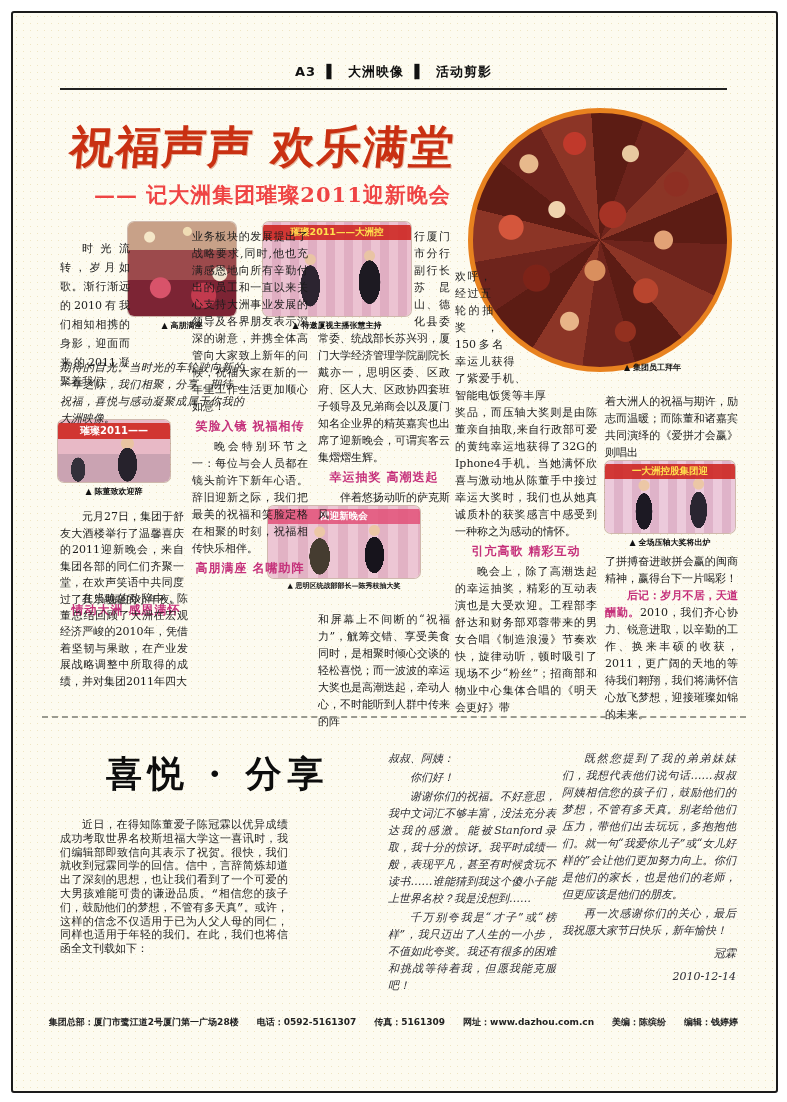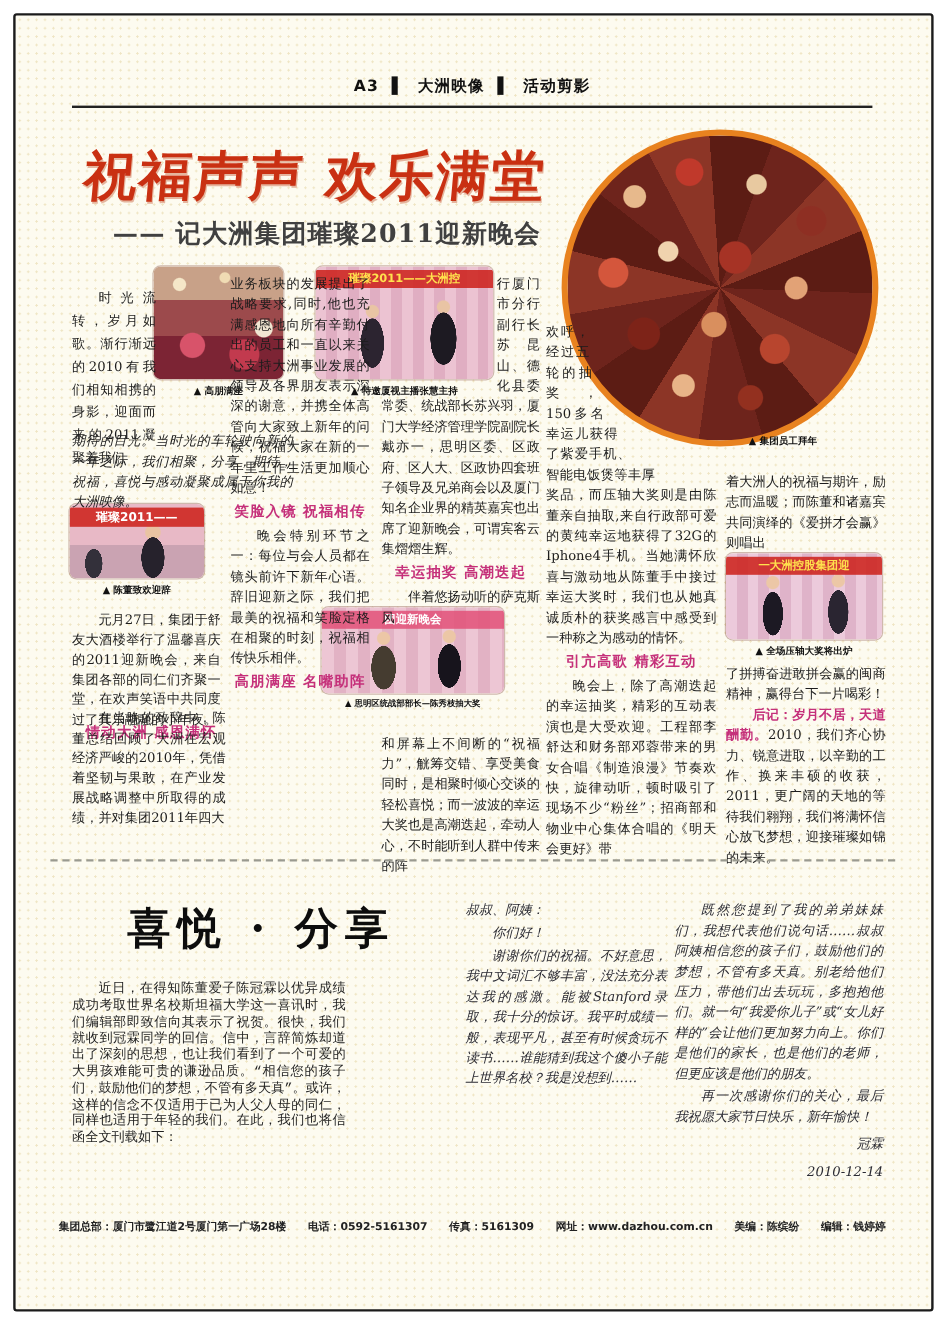--- a/index.html
+++ b/index.html
@@ -12,21 +12,21 @@
          background-size:7px 7px;}
   .header{position:absolute;left:0;top:63px;width:787px;text-align:center;
           font-size:13px;font-weight:bold;color:#111;letter-spacing:1px;}
   .bar{margin:0 5px;}
   .header-rule{position:absolute;left:60px;top:88px;width:667px;border-top:2px solid #222;}
 
   .title{position:absolute;left:70px;top:118px;margin:0;font-size:44px;font-weight:900;
          color:#c93012;transform:skewX(-5deg);letter-spacing:2px;
          font-family:"DejaVu Sans",sans-serif;text-shadow:1px 1px 0 #e5b59e;}
   .subtitle{position:absolute;left:94px;top:181px;margin:0;font-size:21px;font-weight:bold;
-            color:#404040;font-family:"DejaVu Serif",serif;letter-spacing:1px;}
+            color:#ef4444;font-family:"DejaVu Serif",serif;letter-spacing:1px;}
 
   .collage{position:absolute;left:468px;top:108px;width:264px;height:264px;border-radius:50%;
     border:5px solid #e8821f;box-sizing:border-box;
     background:
       radial-gradient(circle at 22% 20%,#e7b98c 0 9px,rgba(0,0,0,0) 10px),
       radial-gradient(circle at 40% 12%,#c0392b 0 11px,rgba(0,0,0,0) 12px),
       radial-gradient(circle at 62% 16%,#e8c9a0 0 8px,rgba(0,0,0,0) 9px),
       radial-gradient(circle at 80% 28%,#8e2f23 0 12px,rgba(0,0,0,0) 13px),
       radial-gradient(circle at 15% 45%,#d4563c 0 12px,rgba(0,0,0,0) 13px),
       radial-gradient(circle at 33% 38%,#f0d3ae 0 8px,rgba(0,0,0,0) 9px),
@@ -211,20 +211,21 @@
 
 <div class="divider"></div>
 
 <h2 class="ls-title">喜悦 · 分享</h2>
 <p class="ls-intro">近日，在得知陈董爱子陈冠霖以优异成绩成功考取世界名校斯坦福大学这一喜讯时，我们编辑部即致信向其表示了祝贺。很快，我们就收到冠霖同学的回信。信中，言辞简炼却道出了深刻的思想，也让我们看到了一个可爱的大男孩难能可贵的谦逊品质。“相信您的孩子们，鼓励他们的梦想，不管有多天真”。或许，这样的信念不仅适用于已为人父人母的同仁，同样也适用于年轻的我们。在此，我们也将信函全文刊载如下：</p>
 
 <div class="letter colA">
   <p>叔叔、阿姨：</p>
   <p class="ind">你们好！</p>
   <p class="ind">谢谢你们的祝福。不好意思，我中文词汇不够丰富，没法充分表达我的感激。能被Stanford录取，我十分的惊讶。我平时成绩一般，表现平凡，甚至有时候贪玩不读书……谁能猜到我这个傻小子能上世界名校？我是没想到……</p>
+  <p class="ind">千万别夸我是“才子”或“榜样”，我只迈出了人生的一小步，不值如此夸奖。我还有很多的困难和挑战等待着我，但愿我能克服吧！</p>
 </div>
 
 <div class="letter colB">
   <p class="ind">既然您提到了我的弟弟妹妹们，我想代表他们说句话……叔叔阿姨相信您的孩子们，鼓励他们的梦想，不管有多天真。别老给他们压力，带他们出去玩玩，多抱抱他们。就一句“我爱你儿子”或“女儿好样的”会让他们更加努力向上。你们是他们的家长，也是他们的老师，但更应该是他们的朋友。</p>
   <p class="ind">再一次感谢你们的关心，最后我祝愿大家节日快乐，新年愉快！</p>
   <p class="sig">冠霖</p>
   <p class="sig">2010-12-14</p>
 </div>
 
 <div class="footer">集团总部：厦门市鹭江道2号厦门第一广场28楼　　电话：0592-5161307　　传真：5161309　　网址：www.dazhou.com.cn　　美编：陈缤纷　　编辑：钱婷婷</div>

